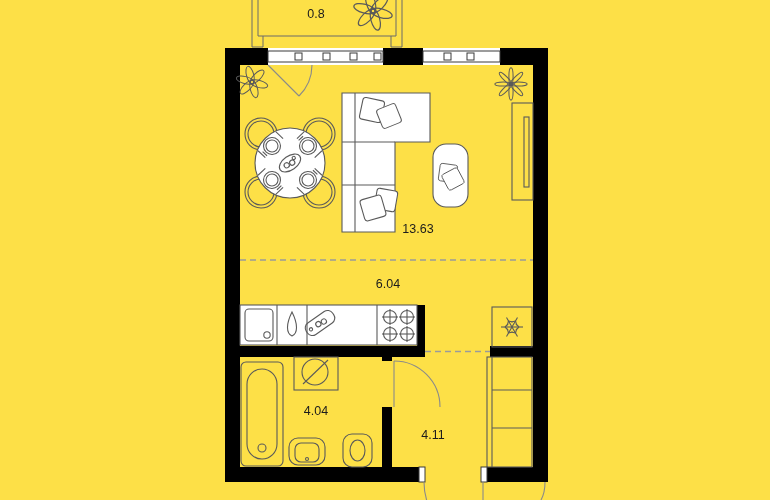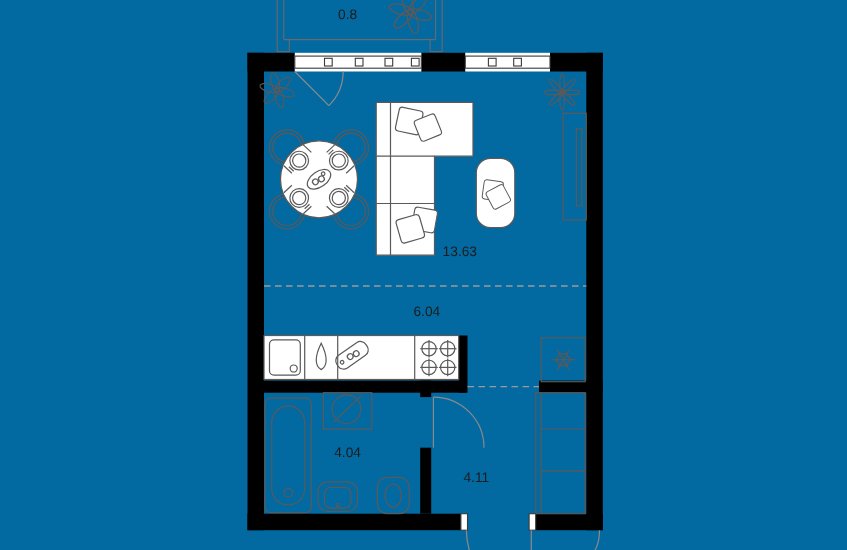--- a/index.html
+++ b/index.html
@@ -1,19 +1,19 @@
 <!DOCTYPE html>
 <html><head>
 <meta charset="utf-8">
 <style>
   html,body{margin:0;padding:0;background:#ffffff;}
   .stage{
     position:relative;
     width:770px;height:500px;
-    background:#0369a1;
+    background:#fde047;
     overflow:hidden;
     font-family:"Liberation Sans","DejaVu Sans",sans-serif;
   }
   svg{position:absolute;left:0;top:0;}
   .wall{fill:#000000;stroke:none;}
   .furn{fill:#ffffff;stroke:#5a5a5a;stroke-width:1.1;}
   .furn-nf{fill:none;stroke:#5a5a5a;stroke-width:1.1;}
   .thin{fill:none;stroke:#6a6a6a;stroke-width:1;}
   .door{fill:none;stroke:#8a8a8a;stroke-width:1.1;}
   .dash{fill:none;stroke:#9a9a9a;stroke-width:1.3;stroke-dasharray:6 4;}

